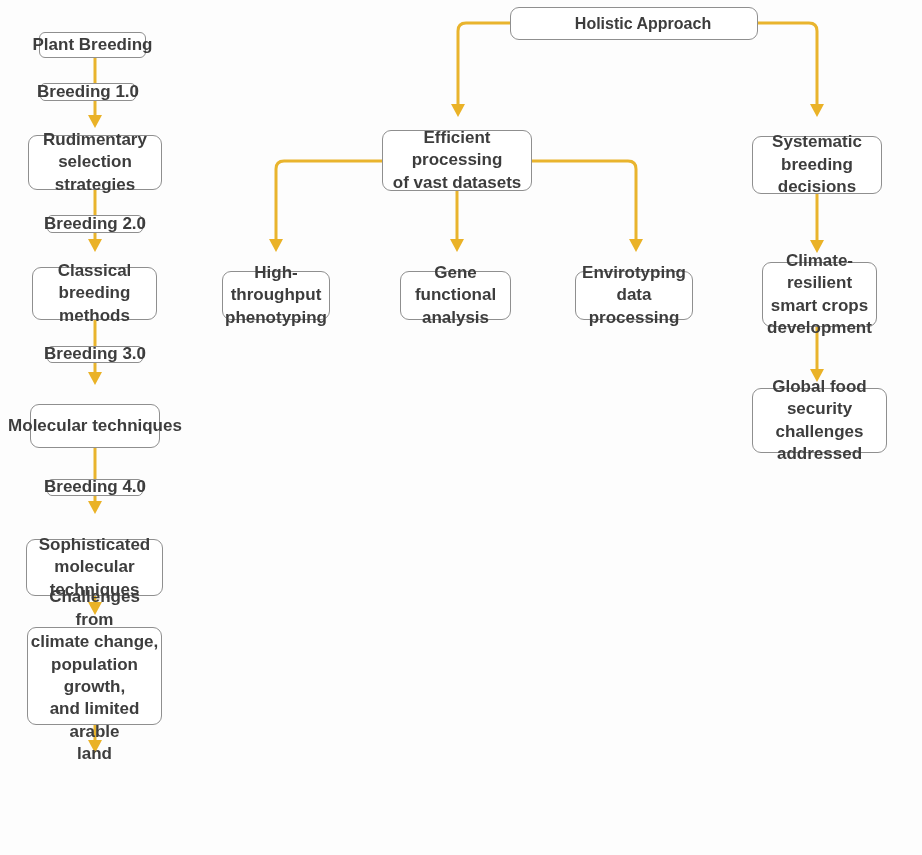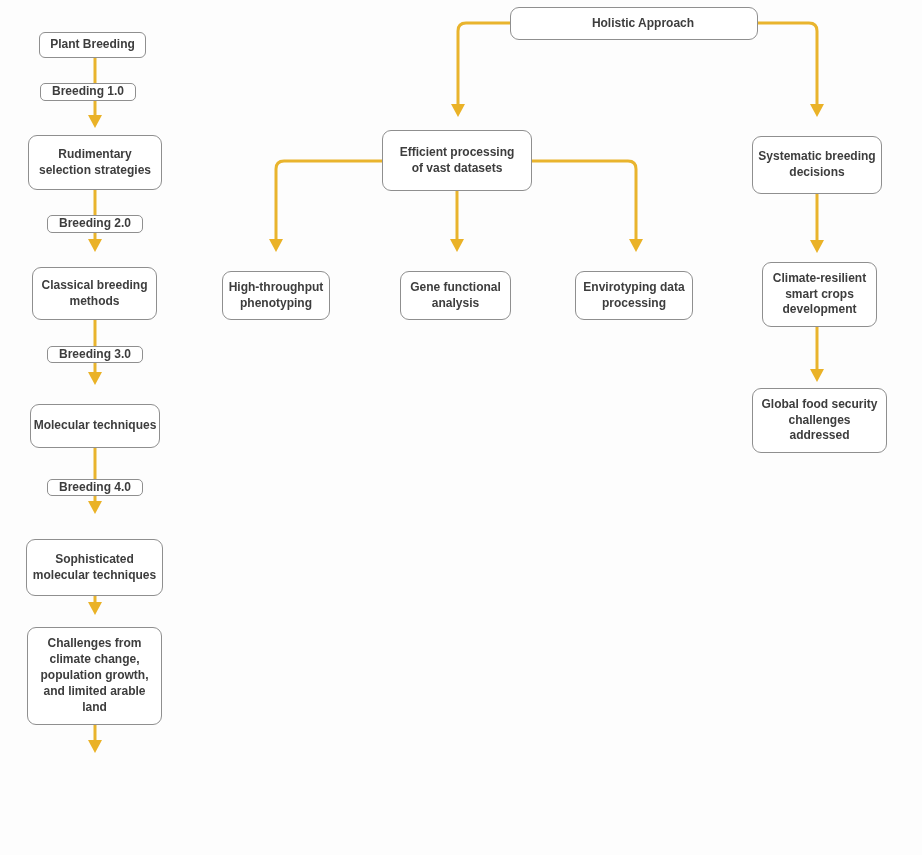--- a/index.html
+++ b/index.html
@@ -9,21 +9,21 @@
     font-family:"Liberation Sans", sans-serif;
   }
   svg.edge-layer { position:absolute; left:0; top:0; z-index:1; }
   .edge { stroke:#E9B42D; stroke-width:3; fill:none; }
   .head { fill:#EAB227; stroke:none; }
   .node {
     position:absolute; z-index:2; box-sizing:border-box;
     background:#ffffff; border:1.5px solid #8f8f8f; border-radius:9px;
     display:flex; align-items:center; justify-content:center;
     text-align:center; padding:2px;
-    font-size:12px; font-weight:700; line-height:1.32; color:#3d3d3d;
+    font-size:17px; font-weight:700; line-height:1.32; color:#3d3d3d;
     white-space:pre-line;
   }
   .node.one { white-space:nowrap; }
   .node.chip { border-radius:5px; padding:0 4px; }
 </style>
 </head>
 <body>
 
 <div class="canvas">
 
@@ -71,21 +71,21 @@
   <div class="node one" style="left:30px; top:404px; width:130px; height:44px;">Molecular techniques</div>
   <div class="node chip one" style="left:47px; top:479px; width:96px; height:17px;">Breeding 4.0</div>
   <div class="node" style="left:26px; top:539px; width:137px; height:57px;">Sophisticated
 molecular techniques</div>
   <div class="node" style="left:27px; top:627px; width:135px; height:98px;">Challenges from
 climate change,
 population growth,
 and limited arable
 land</div>
 
-  <div class="node one" style="left:510px; top:7px; width:248px; height:33px; font-size:12px;padding-left:20px;">Holistic Approach</div>
+  <div class="node one" style="left:510px; top:7px; width:248px; height:33px; font-size:16px;padding-left:20px;">Holistic Approach</div>
   <div class="node" style="left:382px; top:130px; width:150px; height:61px;">Efficient processing
 of vast datasets</div>
   <div class="node" style="left:752px; top:136px; width:130px; height:58px;">Systematic breeding
 decisions</div>
 
   <div class="node" style="left:222px; top:271px; width:108px; height:49px;">High-throughput
 phenotyping</div>
   <div class="node" style="left:400px; top:271px; width:111px; height:49px;">Gene functional
 analysis</div>
   <div class="node" style="left:575px; top:271px; width:118px; height:49px;">Envirotyping data

